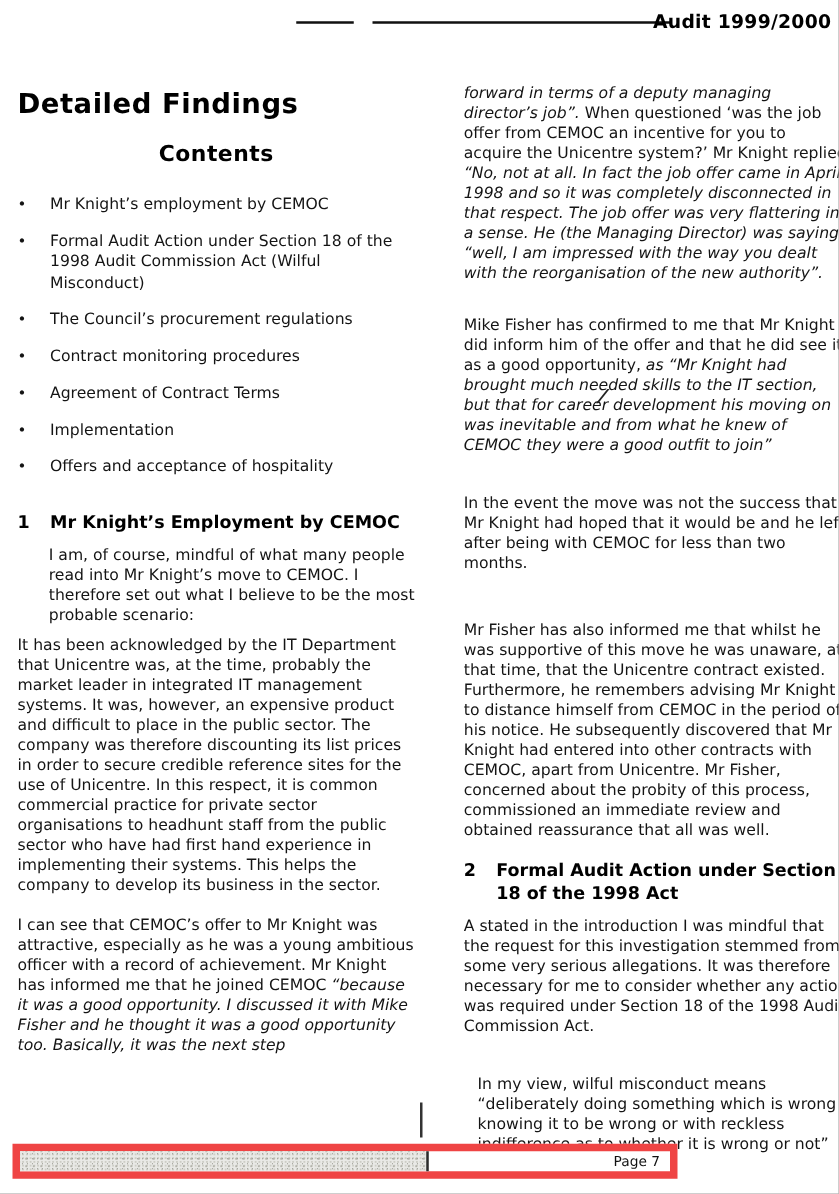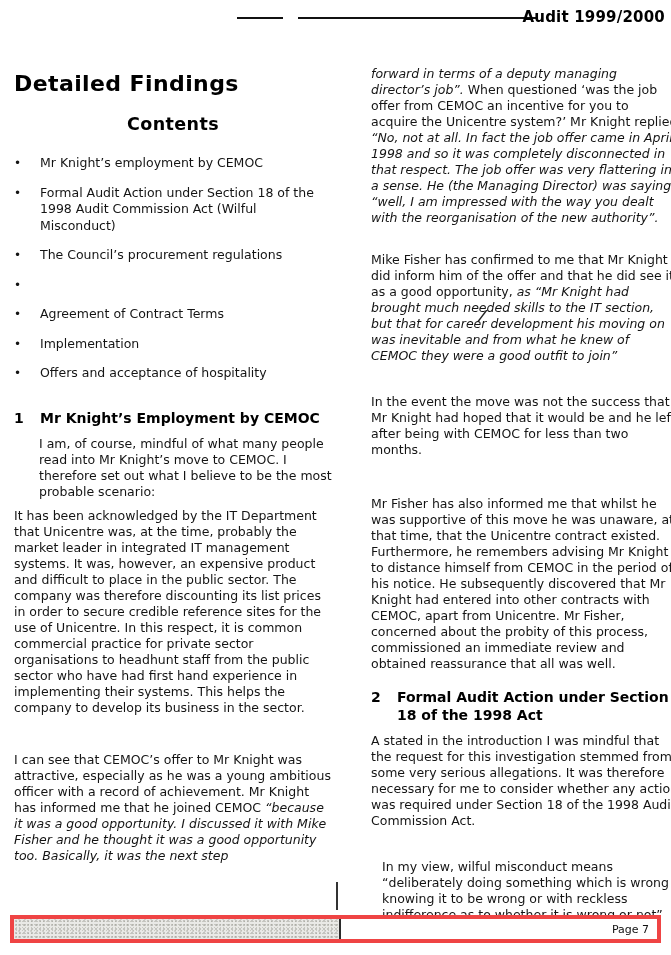--- a/index.html
+++ b/index.html
@@ -22,33 +22,33 @@
   .contents-h{font-size:17.5px;font-weight:bold;margin:24px 0 0 0;letter-spacing:.4px;color:#000;text-align:center;}
   .bullets{margin-top:23px;}
   .bullet-row{display:flex;margin-bottom:13px;line-height:16.5px;}
   .bullet-dot{width:26px;flex:0 0 26px;font-size:12px;}
   .sec-head{display:flex;font-size:14px;font-weight:bold;line-height:17.5px;color:#000;}
   .sec-num{width:26px;flex:0 0 26px;}
   .mt-sec1{margin-top:28px;}
   .para{margin:0;}
   .p-first{margin-top:9px;margin-left:25px;}
   .p-next{margin-top:8px;}
-  .p-gap-lg{margin-top:36px;}
+  .p-gap-lg{margin-top:16px;}
   .r-p2{margin-top:30px;}
   .r-p3{margin-top:26px;}
   .r-p4{margin-top:38px;}
   .r-sec{margin-top:17px;}
   .r-p5{margin-top:9px;}
   .r-p6{margin-top:30px;margin-left:11px;}
   .it{font-style:italic;}
   .stray-mark{position:absolute;left:481px;top:308px;font-size:15px;font-style:italic;font-weight:bold;color:#222;}
   .stray-vline{position:absolute;left:336px;top:882px;width:2px;height:28px;background:#333;}
   .footer{
-    position:absolute;left:10px;top:915px;width:651px;height:28px;
-    border:4px solid #ef4444;box-sizing:border-box;display:flex;background:#fff;
+    position:absolute;left:10px;top:915px;width:532px;height:28px;
+    border:6px solid #ef4444;box-sizing:border-box;display:flex;background:#fff;
   }
   .footer-shaded{
     width:327px;flex:0 0 327px;border-right:2px solid #2b2b2b;box-sizing:border-box;
     background-color:#e9e9e6;
     background-image:
       radial-gradient(#97978f 0.6px, transparent 0.8px),
       radial-gradient(#b3b3ab 0.6px, transparent 0.8px),
       radial-gradient(#c8c8c0 0.5px, transparent 0.7px);
     background-size:4px 4px,6px 6px,3px 3px;
     background-position:0 0,2px 3px,1px 1px;
@@ -79,20 +79,21 @@
       <div class="bullet-row">
         <span class="bullet-dot">•</span>
         <span>Formal Audit Action under Section 18 of the 1998 Audit Commission Act (Wilful Misconduct)</span>
       </div>
       <div class="bullet-row">
         <span class="bullet-dot">•</span>
         <span>The Council’s procurement regulations</span>
       </div>
       <div class="bullet-row">
         <span class="bullet-dot">•</span>
+        <span>Contract monitoring procedures</span>
       </div>
       <div class="bullet-row">
         <span class="bullet-dot">•</span>
         <span>Agreement of Contract Terms</span>
       </div>
       <div class="bullet-row">
         <span class="bullet-dot">•</span>
         <span>Implementation</span>
       </div>
       <div class="bullet-row">

